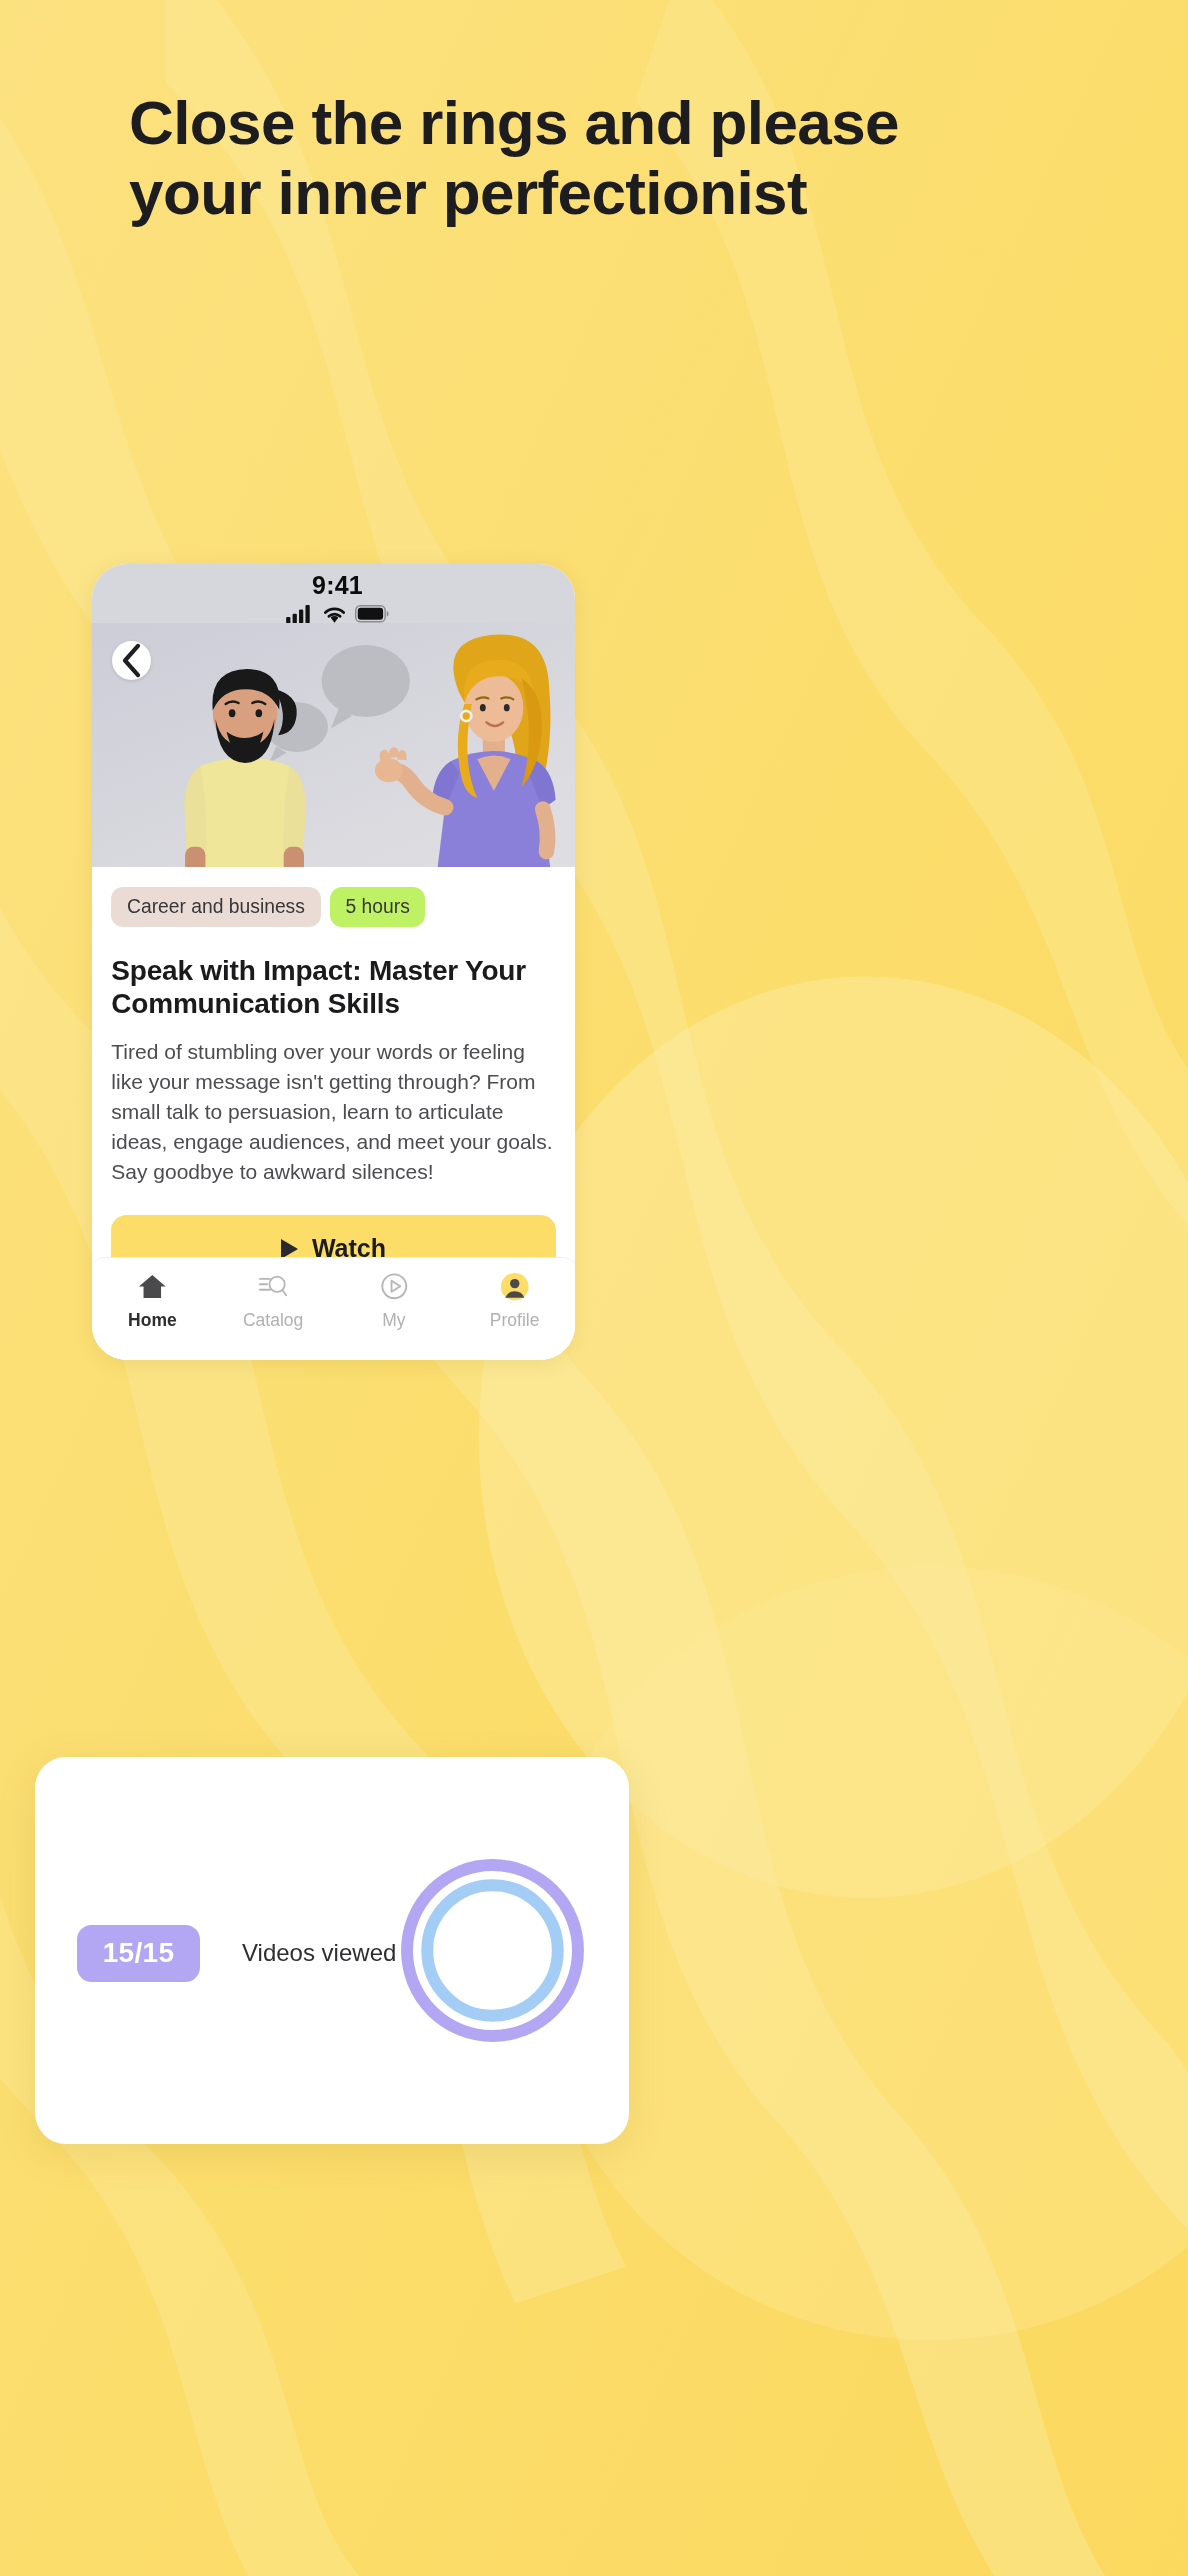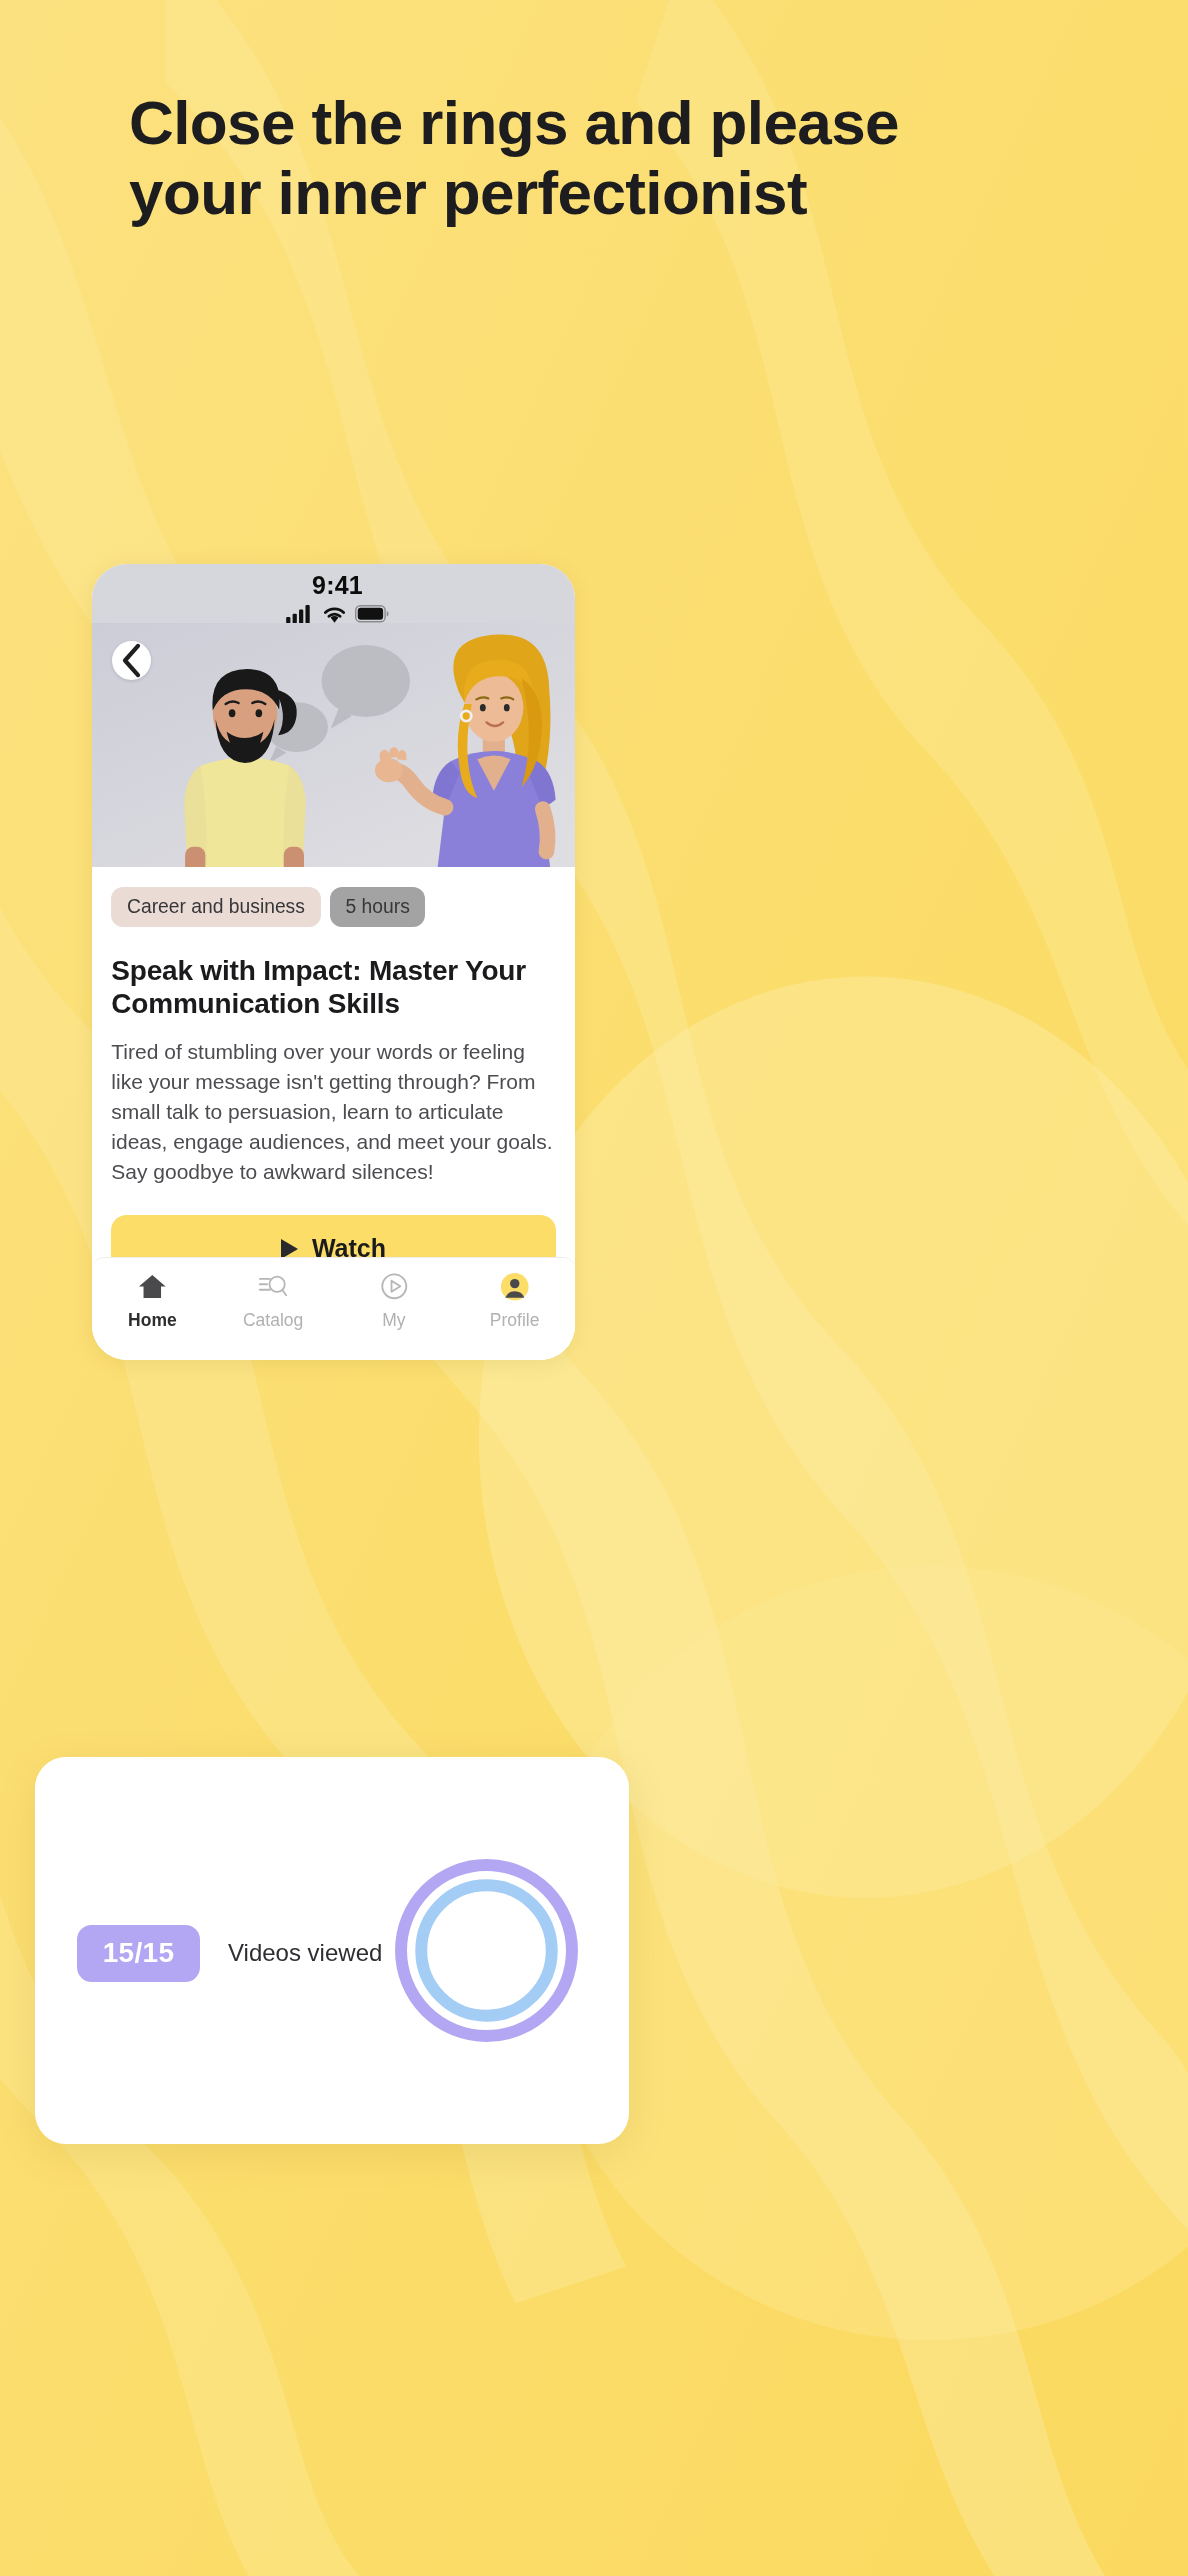--- a/index.html
+++ b/index.html
@@ -102,21 +102,21 @@
 
   .tagrow { display: flex; gap: 9.2px; margin-bottom: 22px; }
   .tag {
     font-size: 19.3px;
     color: #37373a;
     padding: 9.2px 15.7px;
     border-radius: 12px;
     white-space: nowrap;
   }
   .tag-cat { background: #eadcd4; }
-  .tag-dur { background: #a3a3a3; }
+  .tag-dur { background: #bef264; }
 
   .course-title {
     font-size: 28px;
     line-height: 1.17;
     font-weight: 700;
     color: #1b1b1d;
     margin-bottom: 16.6px;
     letter-spacing: -0.2px;
     margin-top: 28px;
   }
@@ -193,21 +193,21 @@
     background: #ffffff;
     border-radius: 31px;
     z-index: 6;
     box-shadow: 0 9.2px 39px rgba(140,110,20,0.13);
     padding: 41px 42px;
     display: flex;
     align-items: center;
     justify-content: space-between;
   }
   .stats { display: flex; flex-direction: column; gap: 24px; padding-top: 5.5px;}
-  .statrow { display: flex; align-items: center; gap: 28px; }
+  .statrow { display: flex; align-items: center; gap: 42px; }
   .badge {
     width: 123px;
     height: 57px;
     border-radius: 14.7px;
     display: flex;
     align-items: center;
     justify-content: center;
     font-size: 28px;
     font-weight: 700;
     color: #ffffff;

